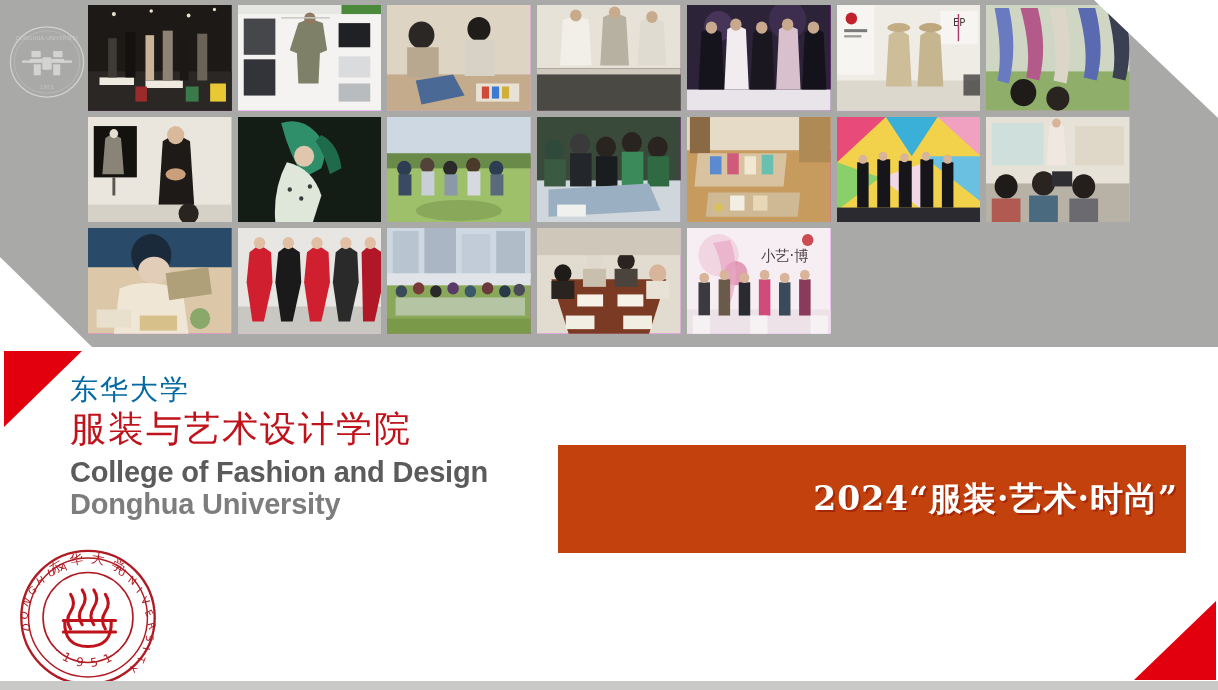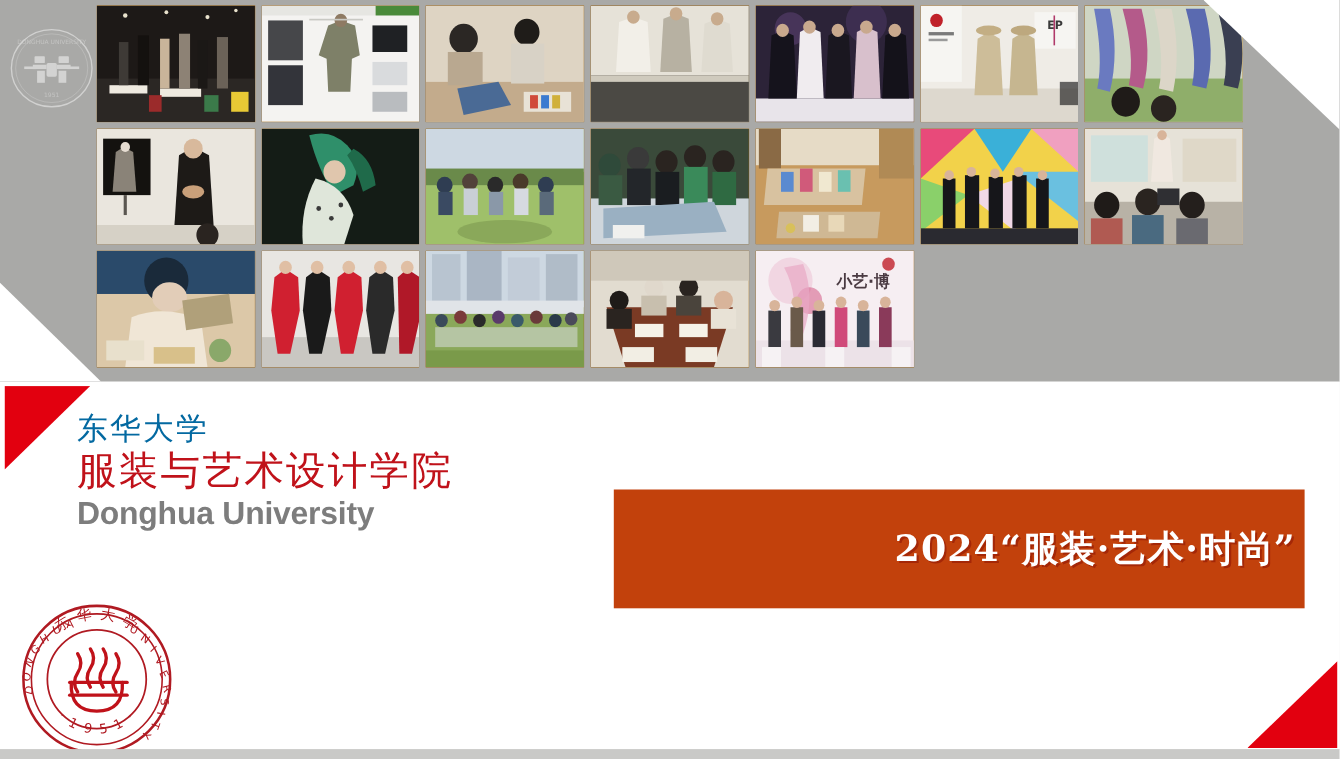--- a/index.html
+++ b/index.html
@@ -39,21 +39,21 @@
 
   #grid{
     position:absolute;left:88px;top:5px;
     width:1042px;height:329px;
     display:grid;
     grid-template-columns:repeat(7,1fr);
     grid-template-rows:repeat(3,1fr);
     gap:6px 6px;
     z-index:2;
   }
-  .cell{position:relative;overflow:hidden;background:#a16207;font-weight:bold;}
+  .cell{position:relative;overflow:hidden;background:#d946ef;}
   .cell svg{display:block;width:100%;height:100%;}
 
   
   #lower{
     position:absolute;left:0;top:347px;width:1218px;height:343px;background:#ffffff;
   }
   #tri-tl{
     position:absolute;left:4px;top:4px;width:78px;height:76px;
     background:#e2000f;
     clip-path:polygon(0 0,100% 0,0 100%);
@@ -497,20 +497,21 @@
   </div>
 
   <div id="lower">
 
     <div id="tri-tl"></div>
     <div id="tri-br"></div>
 
     <div id="identity">
       <div id="cn-univ">东华大学</div>
       <div id="cn-college">服装与艺术设计学院</div>
+      <div id="en-college">College of Fashion and Design</div>
       <div id="en-univ">Donghua University</div>
     </div>
 
     <div id="seal">
       <svg viewBox="0 0 100 100" xmlns="http://www.w3.org/2000/svg">
         <defs>
           <path id="arcTop" d="M 12,50 A 38,38 0 0 1 88,50"></path>
           <path id="arcBot" d="M 16,50 A 34,34 0 0 0 84,50"></path>
         </defs>
         <circle cx="50" cy="50" r="46" fill="#ffffff" stroke="#b01a22" stroke-width="1.6"></circle>

